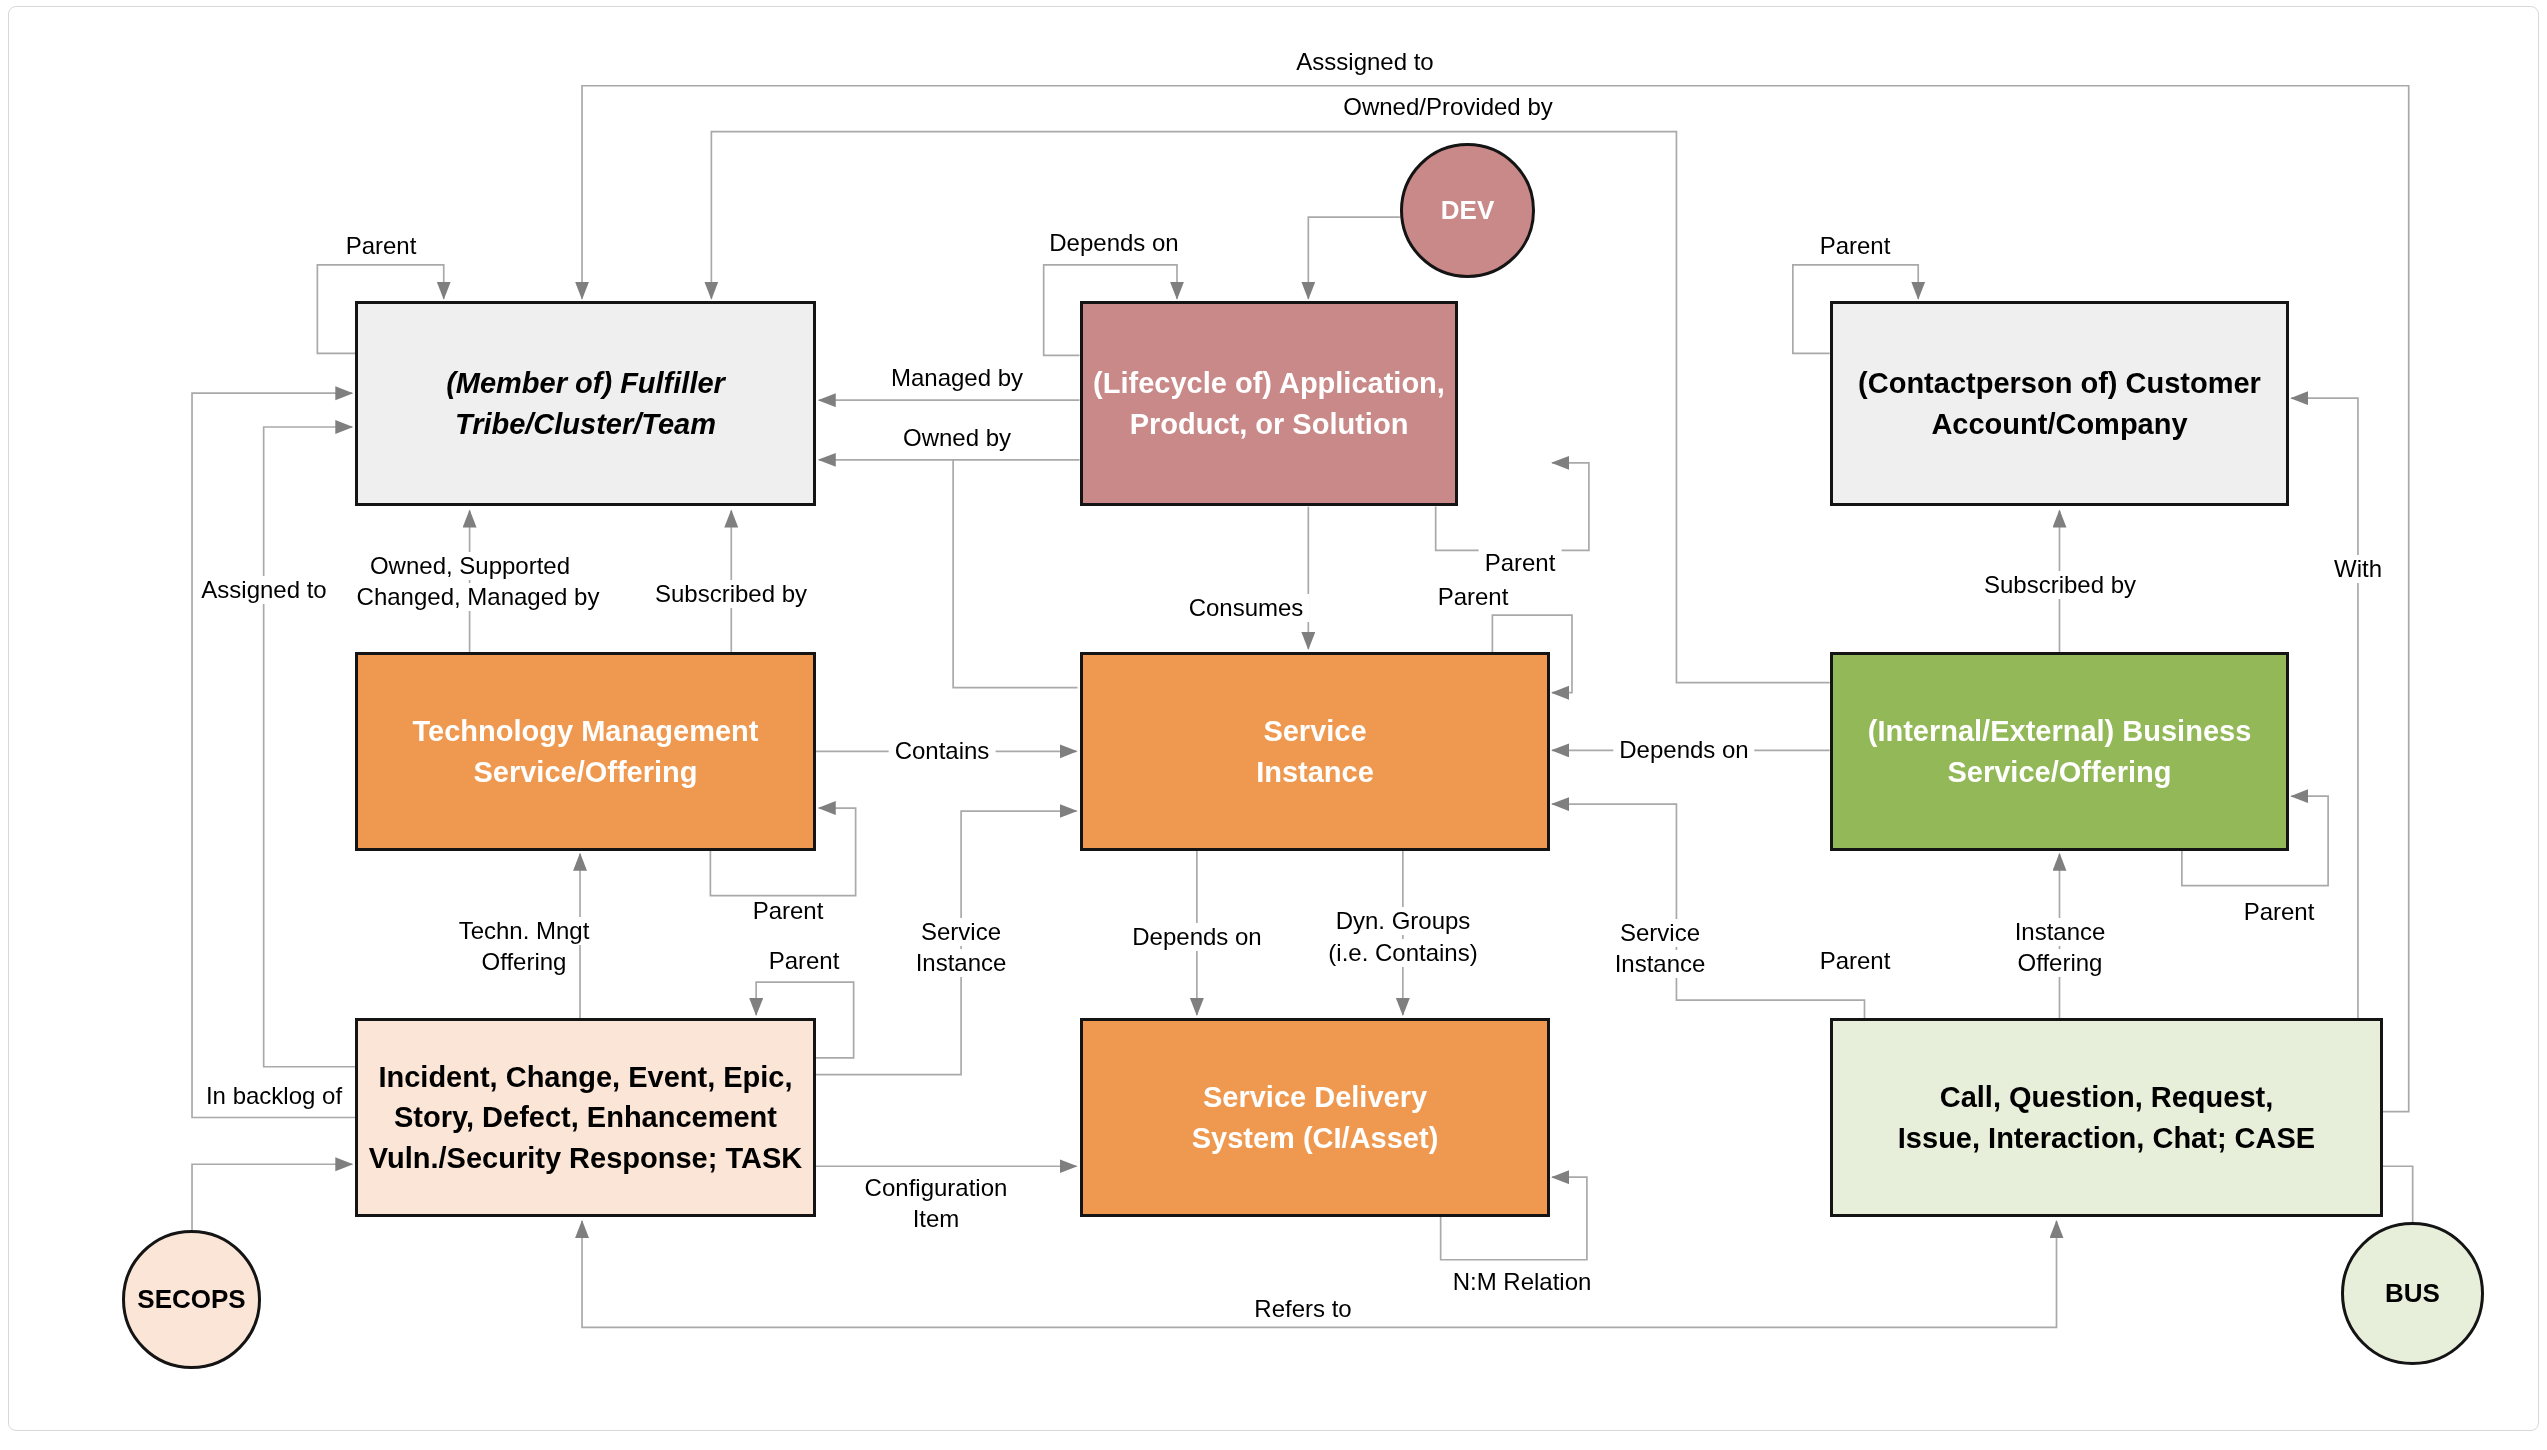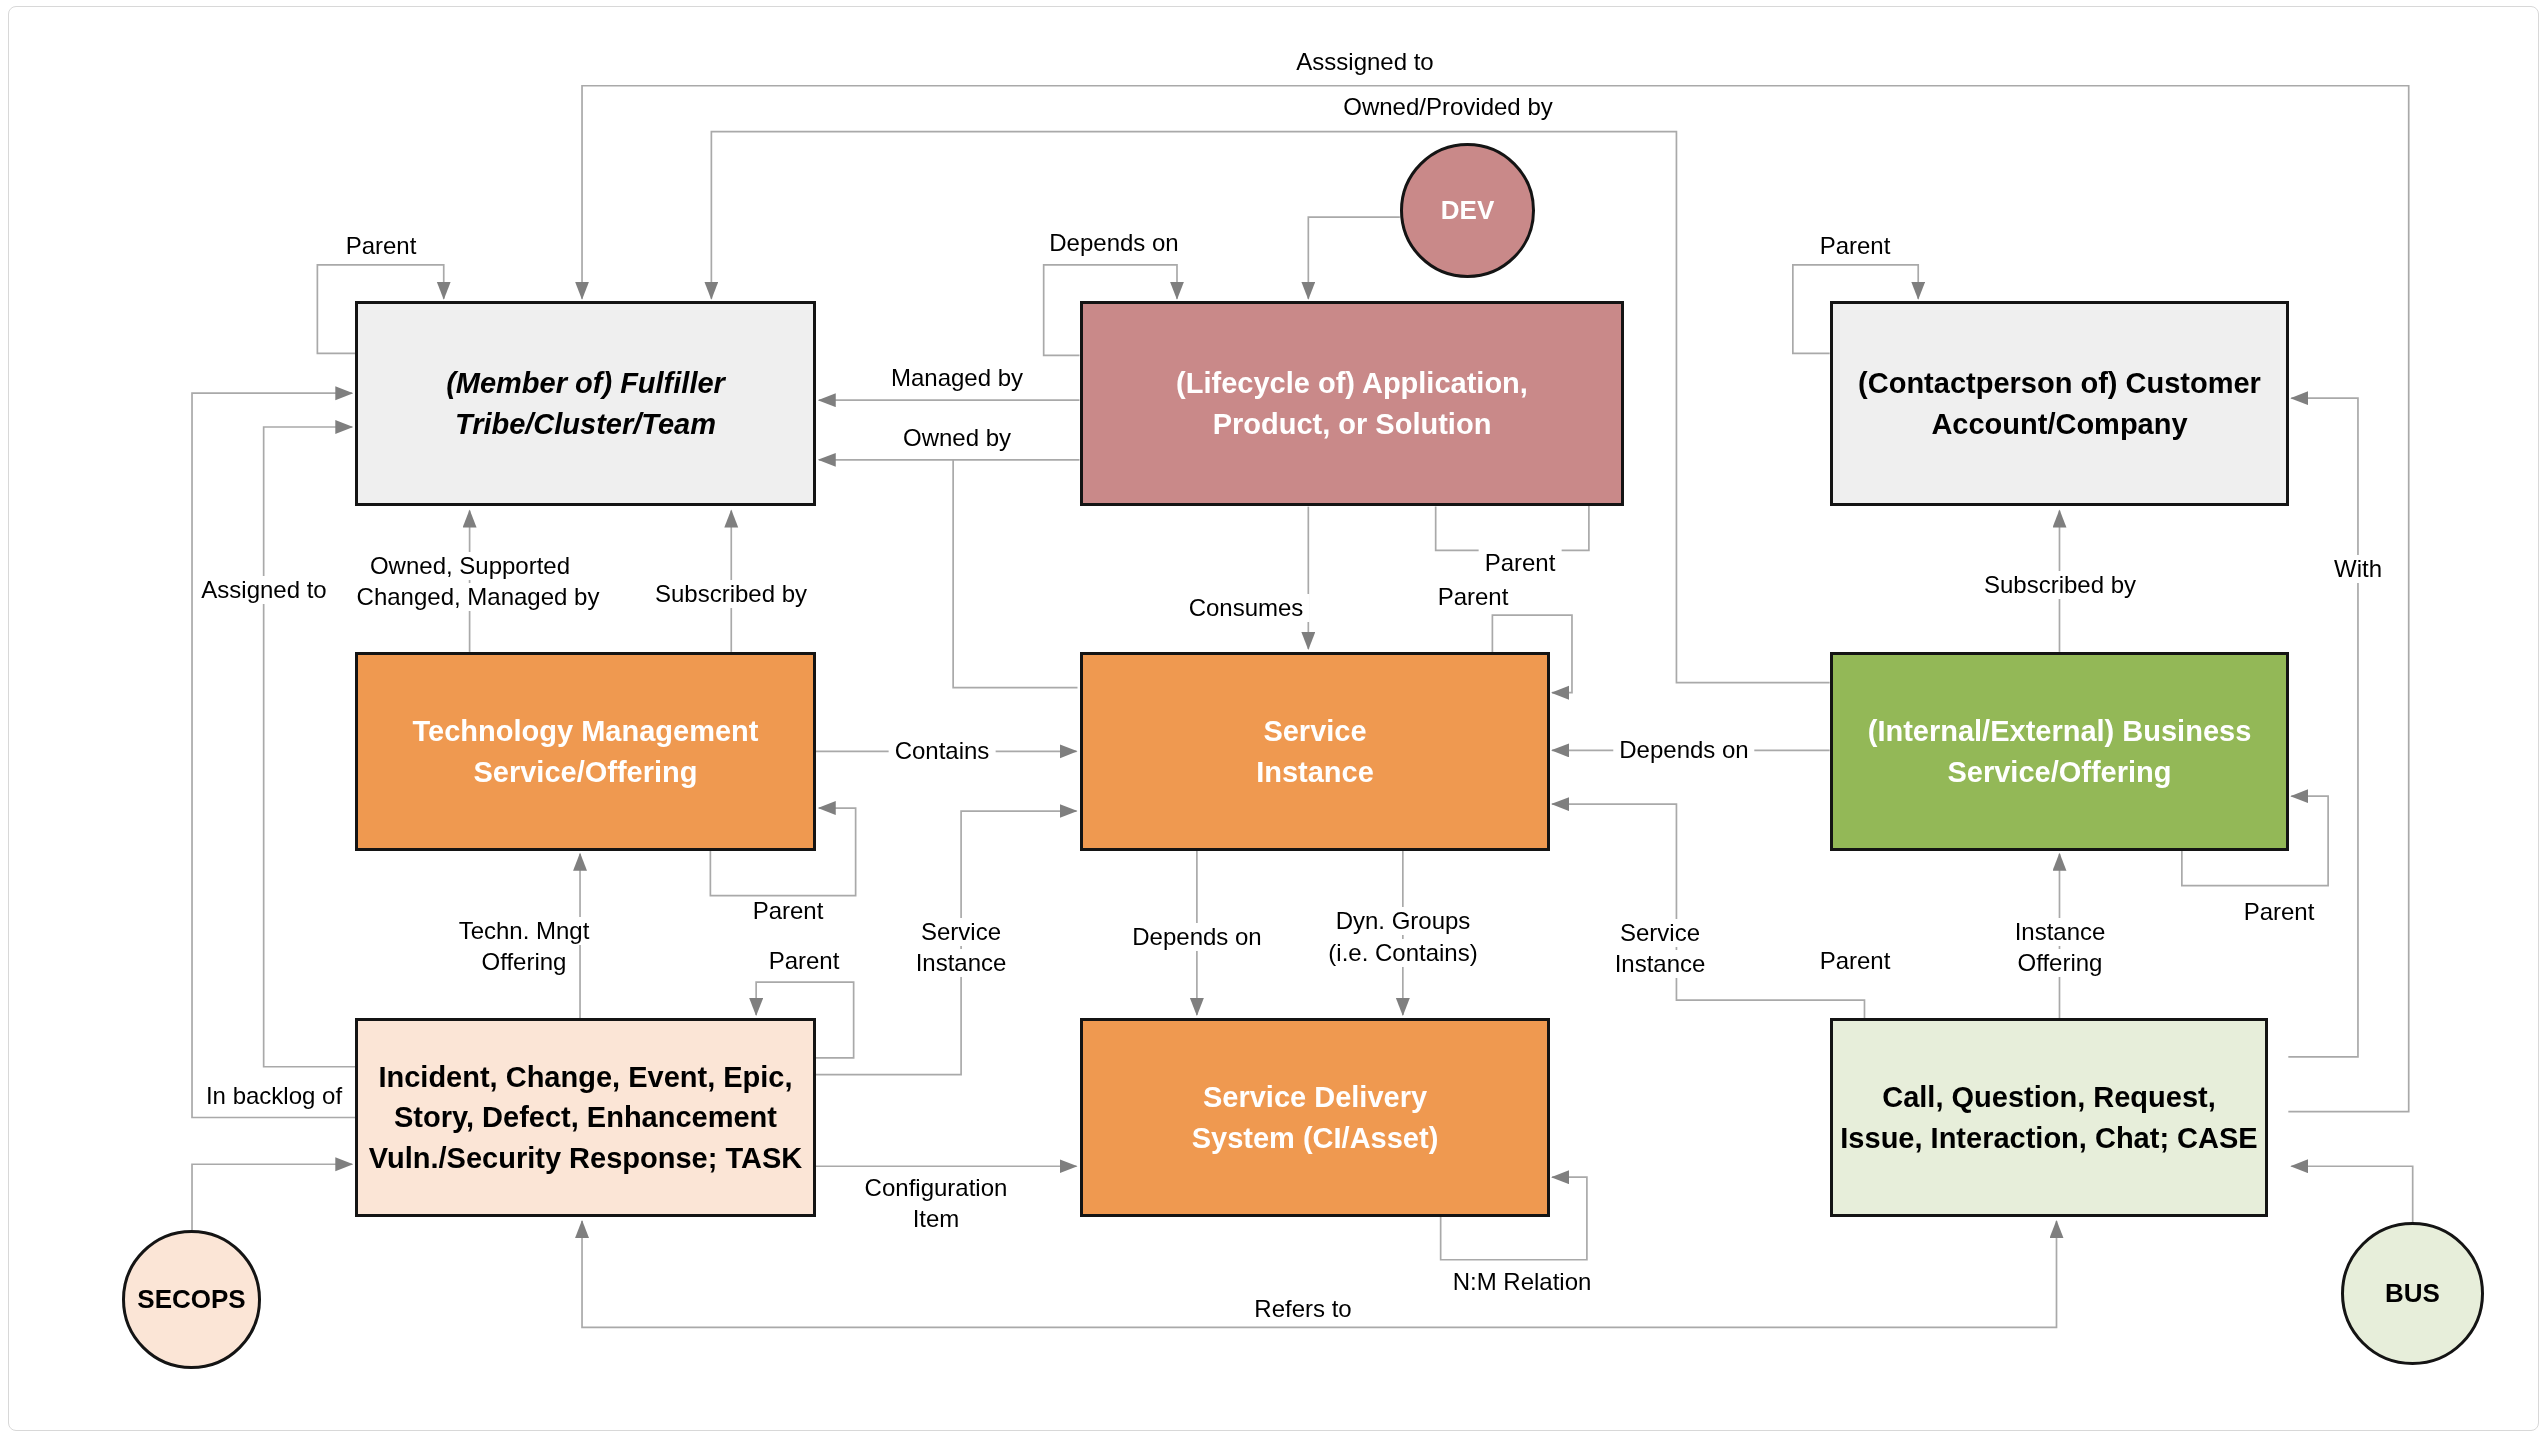--- a/index.html
+++ b/index.html
@@ -55,36 +55,36 @@
       <path d="M1448,1223 L1448,1266 L1595,1266 L1595,1183 L1560,1183" fill="none" stroke="#a9a9a9" stroke-width="1.7" marker-end="url(#arrow)"></path>
       <path d="M820,1172 L1082,1172" fill="none" stroke="#a9a9a9" stroke-width="1.7" marker-end="url(#arrow)"></path>
       <path d="M357,1123 L193,1123 L193,395 L354,395" fill="none" stroke="#a9a9a9" stroke-width="1.7" marker-end="url(#arrow)"></path>
       <path d="M357,1072 L265,1072 L265,429 L354,429" fill="none" stroke="#a9a9a9" stroke-width="1.7" marker-end="url(#arrow)"></path>
       <path d="M193,1236 L193,1170 L354,1170" fill="none" stroke="#a9a9a9" stroke-width="1.7" marker-end="url(#arrow)"></path>
       <path d="M2425,1228 L2425,1172 L2303,1172" fill="none" stroke="#a9a9a9" stroke-width="1.7" marker-end="url(#arrow)"></path>
       <path d="M585,1227 L585,1334 L2067,1334 L2067,1227" fill="none" stroke="#a9a9a9" stroke-width="1.7" marker-end="url(#arrow)" marker-start="url(#arrow)"></path>
     </svg>
     <div class="node" style="left: 355px; top: 301px; width: 461px; height: 205px; background: rgb(239, 239, 239); color: rgb(0, 0, 0); font-style: italic;">(Member of) Fulfiller
 Tribe/Cluster/Team</div>
-    <div class="node" style="left: 1080px; top: 301px; width: 544px; height: 205px; background: rgb(201, 137, 137); color: rgb(255, 255, 255);">(Lifecycle of) Application,
+    <div class="node" style="left: 1080px; top: 301px; width: 378px; height: 205px; background: rgb(201, 137, 137); color: rgb(255, 255, 255);">(Lifecycle of) Application,
 Product, or Solution</div>
     <div class="node" style="left: 1830px; top: 301px; width: 459px; height: 205px; background: rgb(239, 239, 239); color: rgb(0, 0, 0);">(Contactperson of) Customer
 Account/Company</div>
     <div class="node" style="left: 355px; top: 652px; width: 461px; height: 199px; background: rgb(239, 153, 80); color: rgb(255, 255, 255);">Technology Management
 Service/Offering</div>
     <div class="node" style="left: 1080px; top: 652px; width: 470px; height: 199px; background: rgb(239, 153, 80); color: rgb(255, 255, 255);">Service
 Instance</div>
     <div class="node" style="left: 1830px; top: 652px; width: 459px; height: 199px; background: rgb(147, 184, 87); color: rgb(255, 255, 255);">(Internal/External) Business
 Service/Offering</div>
     <div class="node" style="left: 355px; top: 1018px; width: 461px; height: 199px; background: rgb(251, 229, 214); color: rgb(0, 0, 0);">Incident, Change, Event, Epic,
 Story, Defect, Enhancement
 Vuln./Security Response; TASK</div>
     <div class="node" style="left: 1080px; top: 1018px; width: 470px; height: 199px; background: rgb(239, 153, 80); color: rgb(255, 255, 255);">Service Delivery
 System (CI/Asset)</div>
-    <div class="node" style="left: 1830px; top: 1018px; width: 438px; height: 199px; background: rgb(231, 238, 218); color: rgb(0, 0, 0);">Call, Question, Request,
+    <div class="node" style="left: 1830px; top: 1018px; width: 553px; height: 199px; background: rgb(231, 238, 218); color: rgb(0, 0, 0);">Call, Question, Request,
 Issue, Interaction, Chat; CASE</div>
     <div class="circle" style="left: 1400px; top: 143px; width: 135px; height: 135px; background: rgb(201, 137, 137); color: rgb(255, 255, 255);">DEV</div>
     <div class="circle" style="left: 122px; top: 1230px; width: 139px; height: 139px; background: rgb(251, 229, 214); color: rgb(0, 0, 0);">SECOPS</div>
     <div class="circle" style="left: 2341px; top: 1222px; width: 143px; height: 143px; background: rgb(231, 238, 218); color: rgb(0, 0, 0);">BUS</div>
     <div class="edge-label" style="left: 1365px; top: 62px;">Asssigned to</div>
     <div class="edge-label" style="left: 1448px; top: 107px;">Owned/Provided by</div>
     <div class="edge-label" style="left: 381px; top: 246px;">Parent</div>
     <div class="edge-label" style="left: 1114px; top: 243px;">Depends on</div>
     <div class="edge-label" style="left: 1855px; top: 246px;">Parent</div>
     <div class="edge-label" style="left: 957px; top: 378px;">Managed by</div>

